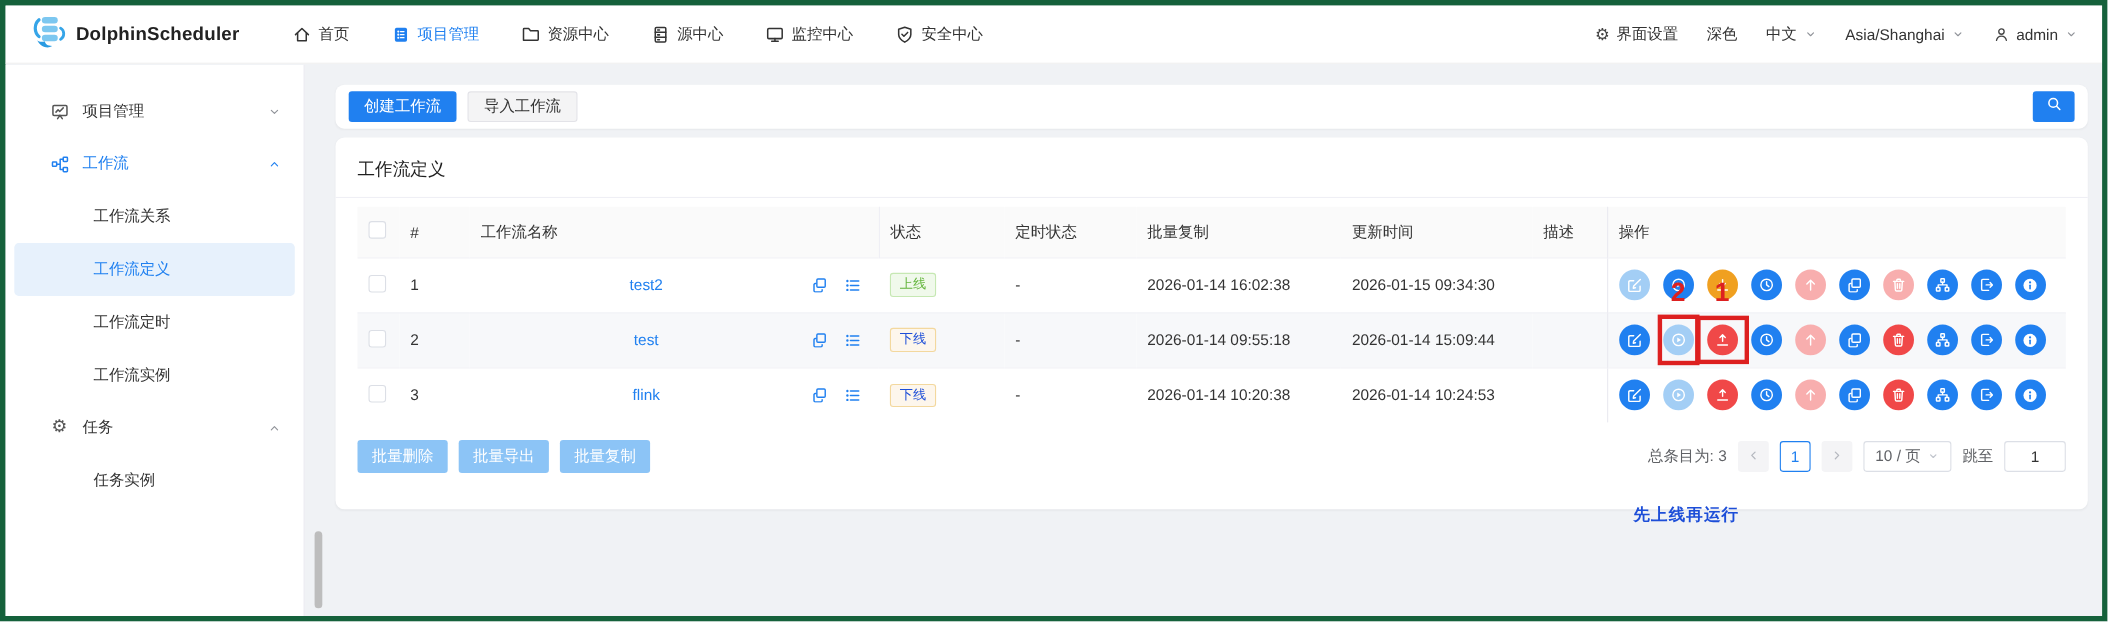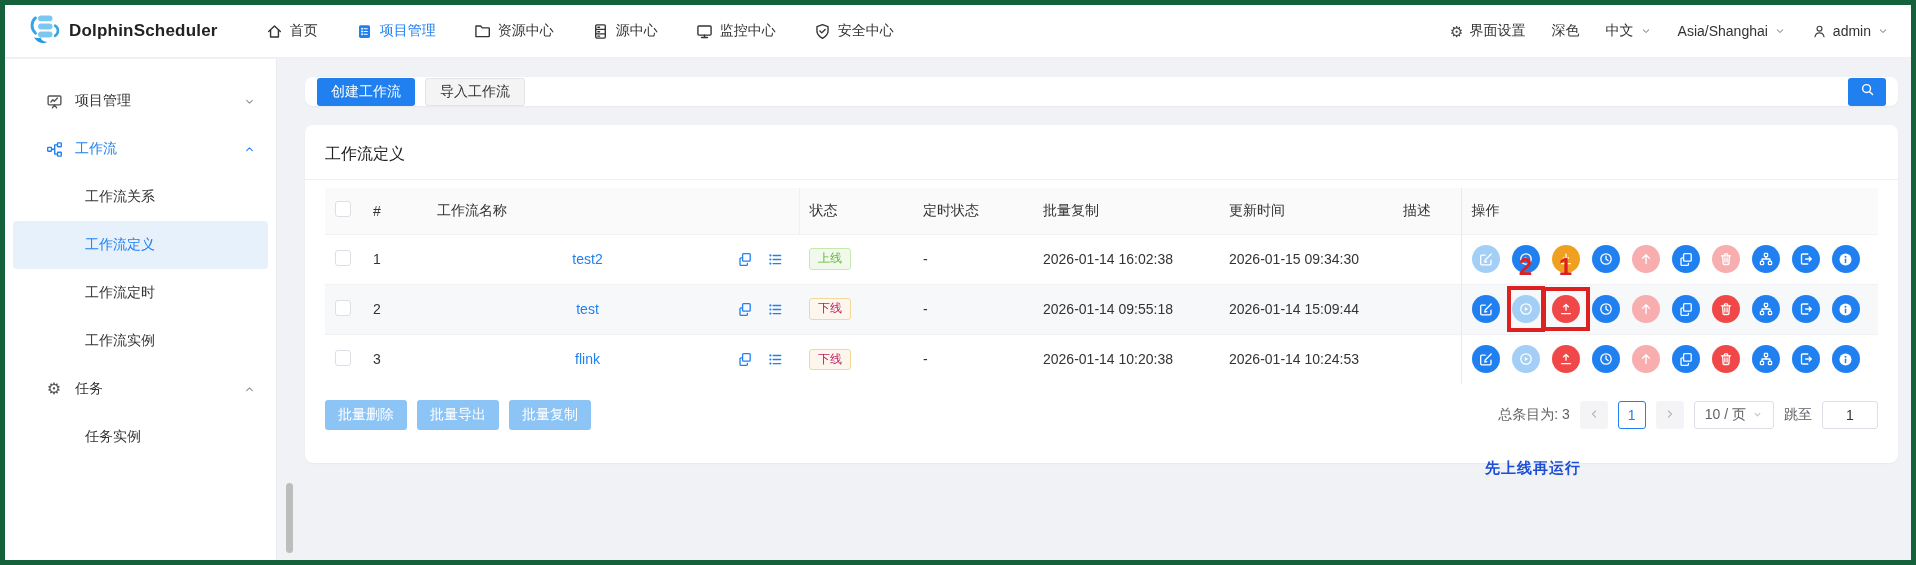--- a/index.html
+++ b/index.html
@@ -27,21 +27,21 @@
   .side-item.active { color:#2080f0; }
   .side-item.active .icon-wrap { color:#2080f0; }
   .side-child { height:48px; display:flex; align-items:center; font-size:14px; color:#333; cursor:pointer; padding-left:72px; margin:0 8px; border-radius:4px; }
   .side-child.selected { background:#e7f1fc; color:#2080f0; }
 
   .scroll-thumb { position:absolute; left:281px; top:478px; width:7px; height:70px; background:#bdbdbd; border-radius:4px; z-index:30; }
 
   
   .main { position:absolute; top:54px; left:277px; right:0; bottom:0; background:#f0f2f5; }
   .card { position:absolute; left:23px; width:1593px; background:#fff; border-radius:8px; box-shadow:0 1px 2px rgba(0,0,0,.04); }
-  .toolbar-card { top:18px; height:29px; display:flex; align-items:center; padding:12px 12px; }
+  .toolbar-card { top:18px; height:40px; display:flex; align-items:center; padding:12px 12px; }
   .btn { display:inline-flex; align-items:center; justify-content:center; height:28px; padding:0 14px; border-radius:3px; font-size:14px; cursor:pointer; white-space:nowrap; }
   .btn-primary { background:#2080f0; color:#fff; }
   .btn-plain { background:#f4f4f5; color:#333; border:1px solid #e3e3e8; margin-left:10px; }
   .toolbar-spacer { flex:1; }
   .search-input { width:158px; height:28px; border:1px solid #dcdfe6; border-radius:3px; font-size:13px; padding:0 10px; color:#333; outline:none; background:#fff; }
   .search-input::placeholder { color:#c0c4cc; }
   .search-btn { width:38px; height:28px; margin-left:8px; background:#2080f0; border-radius:3px; display:flex; align-items:center; justify-content:center; color:#fff; cursor:pointer; }
 
   .panel-card { top:66px; height:338px; padding:15px 20px 0 20px; }
   .panel-title { font-size:16px; color:#1f1f1f; padding:4px 0 14px 0; }
@@ -54,21 +54,21 @@
   table.wf tr.shaded td { background:#f7f8fa; }
   table.wf th.c-ops, table.wf td.c-ops { border-left:1px solid #e9e9f0; }
   .cb { width:16px; height:16px; border:1px solid #dcdfe6; border-radius:3px; background:#fff; display:inline-block; cursor:pointer; }
   .wf-link { color:#2080f0; text-decoration:none; font-size:14px; cursor:pointer;text-align:center; }
   .name-cell { display:flex; align-items:center; }
   .name-cell .grow { flex:1; }
   .row-icons { display:flex; align-items:center; gap:16px; color:#2080f0; padding-right:6px; }
   .row-icons span { cursor:pointer; display:flex; }
   .badge { display:inline-block; font-size:12px; padding:3px 8px; border-radius:3px; line-height:1.1; }
   .badge.online { color:#63b53c; background:#f0f9eb; border:1px solid #c6e8b3; }
-  .badge.offline { color:#be185d; background:#fdf6ec; border:1px solid #f3d89e; }
+  .badge.offline { color:#1d4ed8; background:#fdf6ec; border:1px solid #f3d89e; }
 
   .actions { display:flex; align-items:center; gap:12px; }
   .action-btn { position:relative; width:28px; height:28px; border-radius:50%; display:flex; align-items:center; justify-content:center; color:#fff; cursor:pointer; flex:0 0 auto; }
   .st-primary { background:#2080f0; }
   .st-disabled-blue { background:#a3cef5; }
   .st-warning { background:#f0a020; }
   .st-danger { background:#f04848; }
   .st-disabled-red { background:#f8aeae; }
   .ann-wrap { position:relative; display:flex; }
   .ann-box { position:absolute; top:-9px; bottom:-9px; left:-5px; right:-5px; border:4px solid #dd2020; pointer-events:none; z-index:4; }

